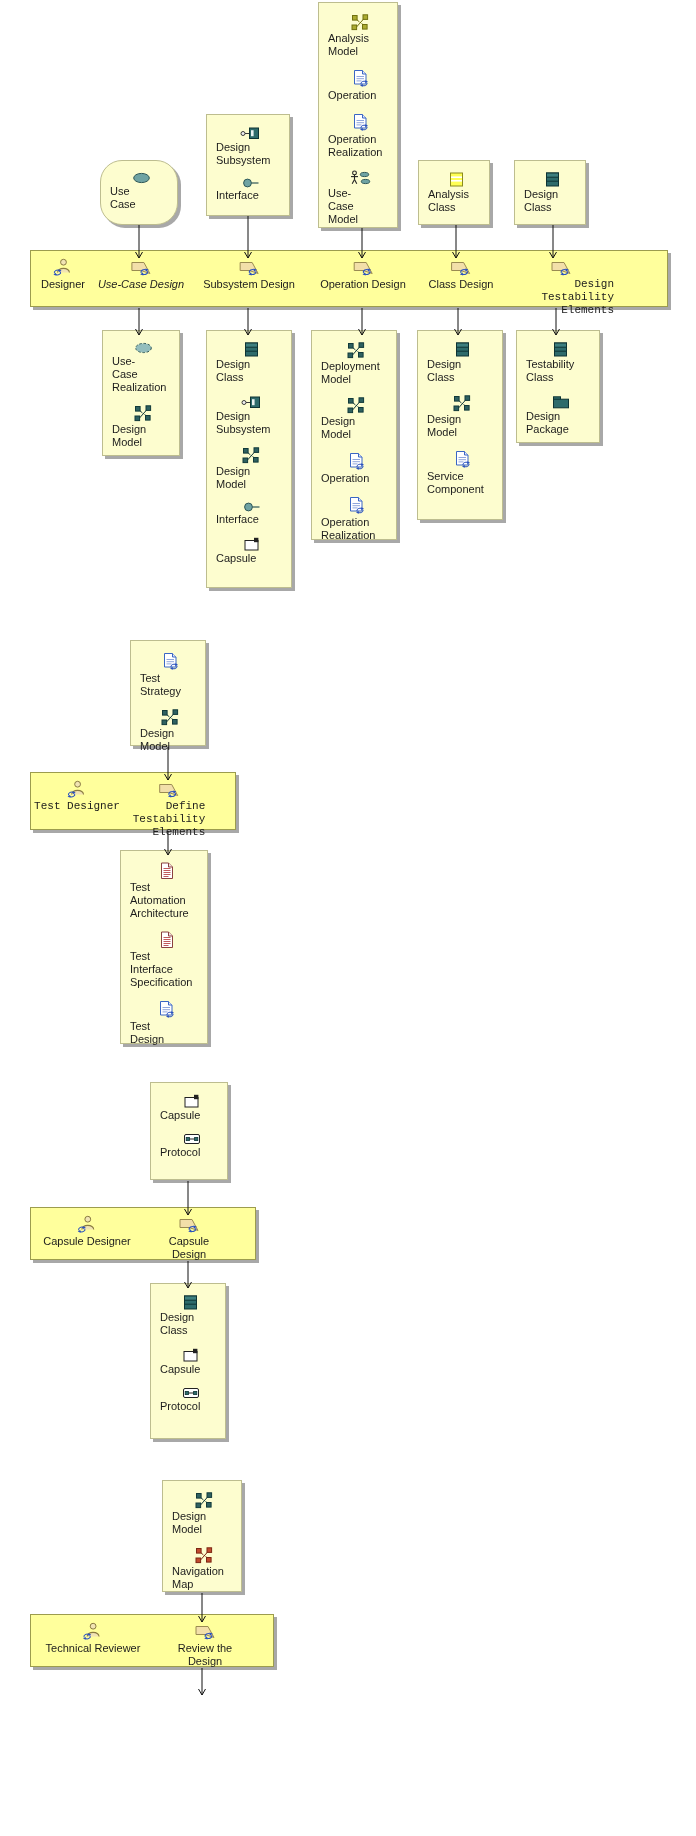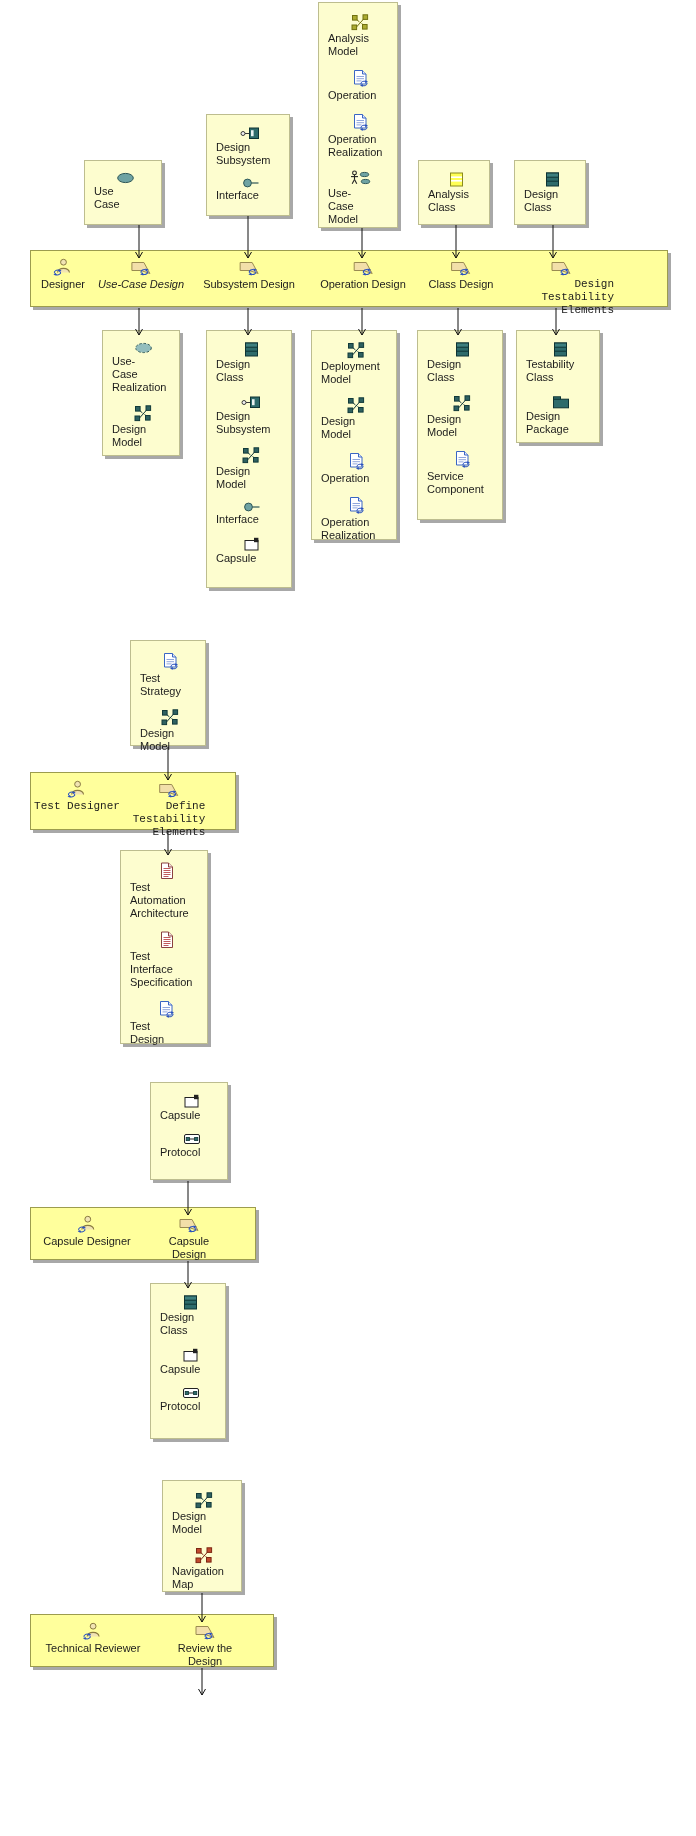--- a/index.html
+++ b/index.html
@@ -18,21 +18,21 @@
   .band-item .ic{height:20px;display:flex;align-items:flex-end;justify-content:center;margin:0 0 1px 0;}
   .band-item .lbl{text-align:center;}
   .band-item.left .lbl{text-align:right;font-family:Liberation Mono, monospace;}
   .arrow{position:absolute;z-index:5;}
   .arrow svg{display:block;}
 </style>
 </head>
 <body>
 
 <div id="diagram">
-    <div class="box" style="left: 84px; top: 160px; width: 78px; height: 65px;">
+    <div class="box" style="left: 100px; top: 160px; width: 78px; height: 65px; border-radius: 22px;">
       <div class="item">
         <div class="ic">
           <svg width="19" height="12" viewBox="0 0 19 12">
             <ellipse cx="9.5" cy="6" rx="7.8" ry="4.6" fill="#6FA3A3" stroke="#2F5858"></ellipse>
           </svg>
         </div>
         <div class="lbl">Use
 Case</div>
       </div>
     </div>

